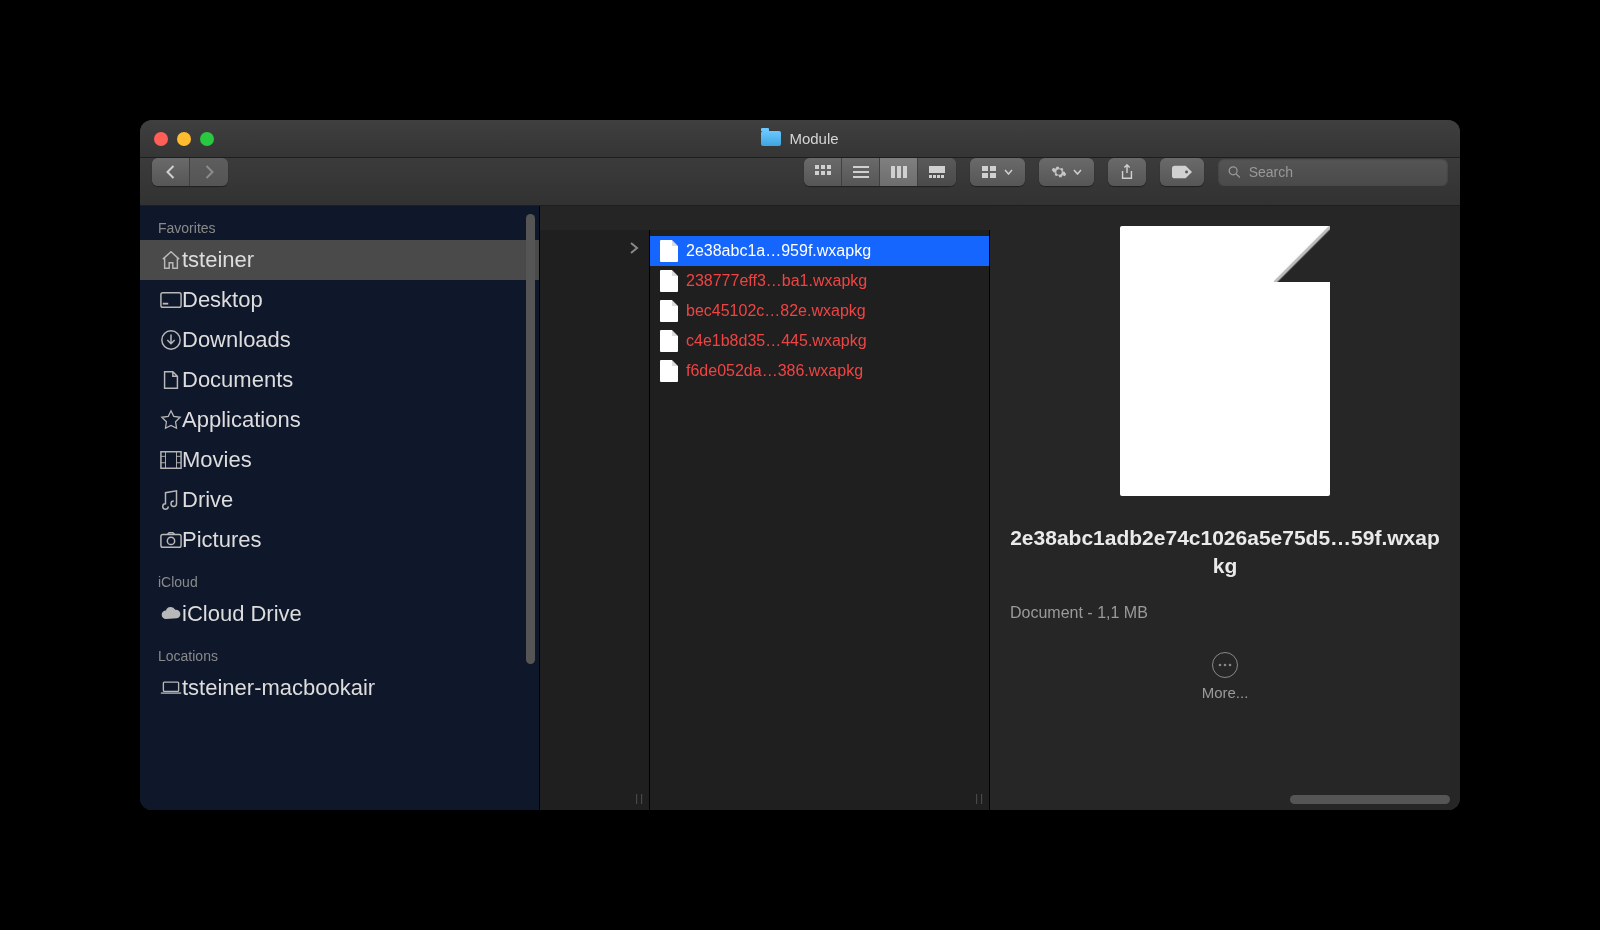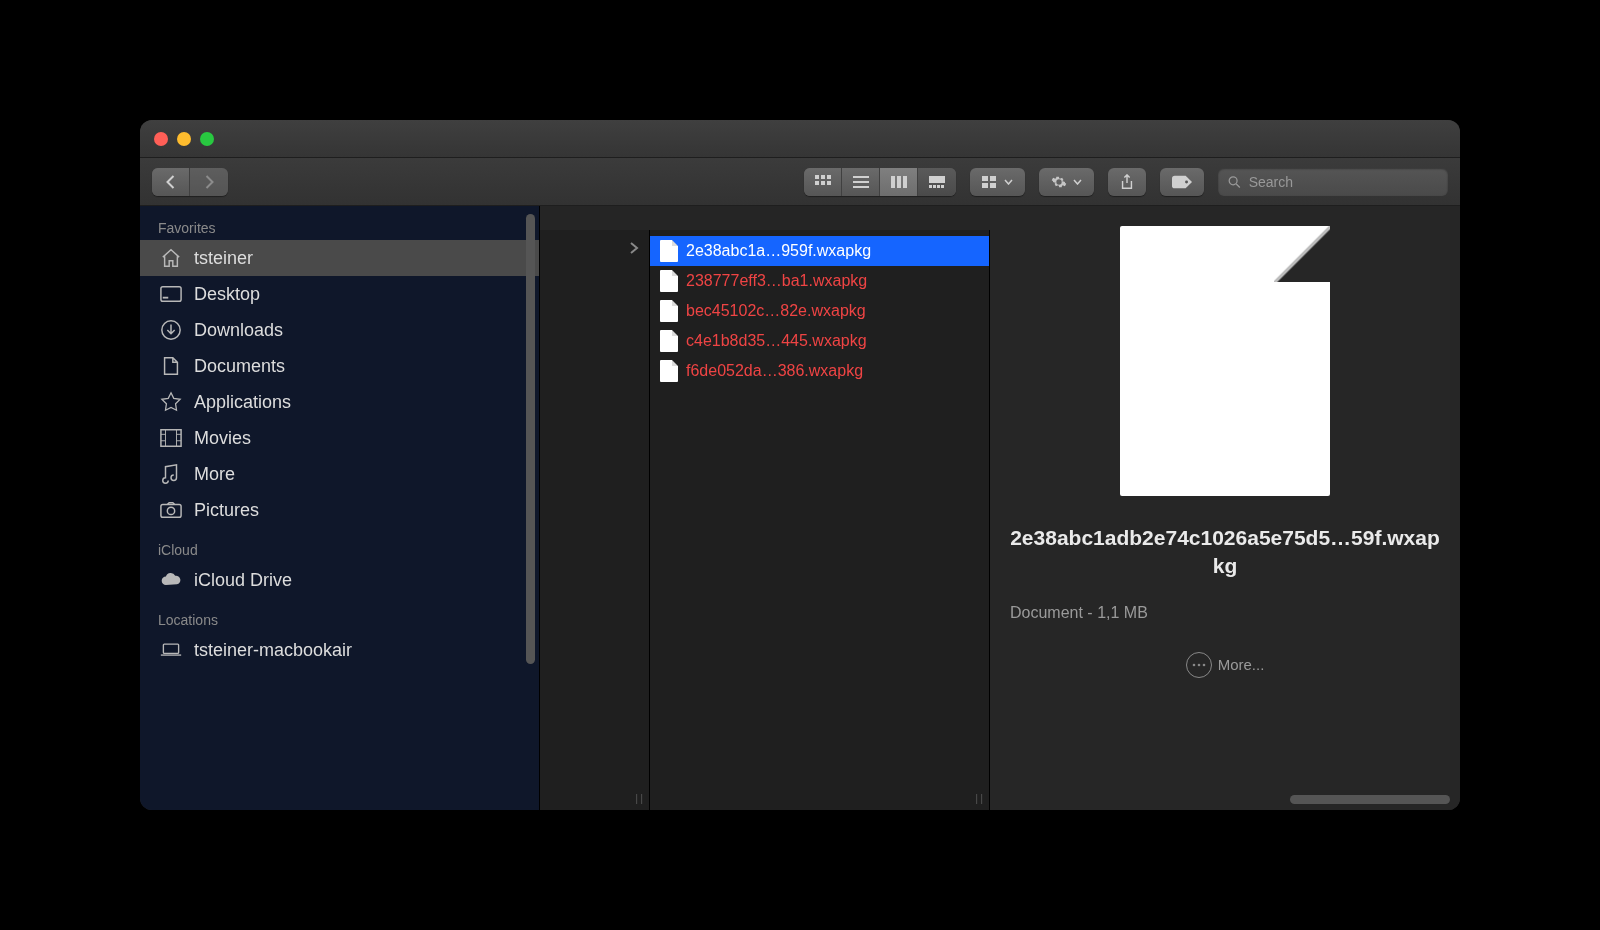--- a/index.html
+++ b/index.html
@@ -42,21 +42,21 @@
   }
   .folder-mini::before{
     content:""; position:absolute; top:-3px; left:0; width:8px; height:3px;
     background:#6cc8ff; border-radius:1px 1px 0 0;
   }
   
   .toolbar {
     height: 48px;
     background: linear-gradient(#3b3b3b,#323232);
     border-bottom: 1px solid #1e1e1e;
-    display:flex; align-items:center; padding:0 12px; gap:14px;
+    display:flex; align-items:flex-start; padding:0 12px; gap:14px;
   }
   .seg { display:flex; background:#555; border-radius:6px; overflow:hidden; box-shadow:0 1px 1px rgba(0,0,0,.4);}
   .segbtn {
     width:38px; height:28px; display:flex; align-items:center; justify-content:center;
     background: linear-gradient(#6a6a6a,#565656);
     border-right:1px solid #404040;
   }
   .segbtn:last-child{border-right:none;}
   .segbtn.disabled{ opacity:.45; }
   .segbtn.active{ background: linear-gradient(#7f7f7f,#6e6e6e); }
@@ -88,22 +88,22 @@
   }
   .sb-track{
     position:absolute; right:4px; top:8px; width:9px; height:450px;
     background:#555; border-radius:5px;
   }
   .sb-head {
     color:#8a8a8a; font-size:14px; font-weight:500;
     padding:14px 18px 4px;
   }
   .sb-item{
-    display:flex; align-items:center; gap:12px;
-    padding:7px 20px; color:#ddd; font-size:18px;
+    display:flex; align-items:center; 
+    padding:7px 20px; color:#ddd; font-size:22px;
   }
   .sb-item.selected{ background:#4a4a4a; }
   .sb-icon{ width:22px; height:22px; color:#b8b8b8; flex-shrink:0; display:flex;align-items:center;justify-content:center;}
   
   .cols { flex:1; display:flex; background:#252525; }
   .col {
     border-right:1px solid #000; position:relative;
     display:flex; flex-direction:column;margin-top:24px;
   }
   .col1{ width:110px; background:#1f1f1f;}
@@ -144,41 +144,45 @@
     background: linear-gradient(135deg, #fff 0 48%, #bcbcbc 50% 52%, #262626 54% 100%);
   }
   .pv-name{
     color:#eaeaea; font-size:21px; font-weight:600; text-align:center;
     margin-top:28px; line-height:1.35; width:100%;
     word-break:break-all;
   }
   .pv-meta{
     color:#9a9a9a; font-size:16px; width:100%; text-align:left; margin-top:23px;
   }
-  .more-wrap{ margin-top:30px; display:flex; flex-direction:row; align-items:center; gap:6px;}
+  .more-wrap{ margin-top:30px; display:flex; flex-direction:column; align-items:center; gap:6px;}
   .more-circle{
     width:26px;height:26px;border:1.5px solid #888;border-radius:50%;
     display:flex;align-items:center;justify-content:center;color:#888;
   }
   .more-label{ color:#9a9a9a; font-size:15px;}
   .hscroll{
     position:absolute; bottom:6px; right:10px; width:160px; height:9px;
     background:#555; border-radius:5px;
   }
 </style>
 </head>
 <body>
 
 <div class="window">
 
   <div class="titlebar">
     <div class="traffic">
       <div class="tl r"></div>
       <div class="tl y"></div>
       <div class="tl g"></div>
+    </div>
+    <div class="title-center">
+      <div class="folder-mini"></div>
+      <span>Module</span>
     </div>
   </div>
 
   <div class="toolbar">
     <div class="seg">
       <div class="segbtn">
         <svg class="icon" width="11" height="14" viewBox="0 0 10 14">
             <path d="M8 1 2 7l6 6" fill="none" stroke="currentColor" stroke-width="2"></path>
           </svg>
       </div>
@@ -331,21 +335,21 @@
             </svg>
           </span>
         <span>Movies</span>
       </div>
       <div class="sb-item">
         <span class="sb-icon">
             <svg width="20" height="22" viewBox="0 0 20 24">
               <path d="M7 19a3 3 0 1 1-3-3V4l12-2v14a3 3 0 1 1-3-3" fill="none" stroke="currentColor" stroke-width="1.6"></path>
             </svg>
           </span>
-        <span>More</span>
+        <span>Drive</span>
       </div>
       <div class="sb-item">
         <span class="sb-icon">
             <svg width="22" height="18" viewBox="0 0 24 18">
               <rect x="1" y="3" width="22" height="14" rx="2" fill="none" stroke="currentColor" stroke-width="1.6"></rect>
               <path d="M8 3l2-2h4l2 2" fill="none" stroke="currentColor" stroke-width="1.6"></path>
               <circle cx="12" cy="10" r="4" fill="none" stroke="currentColor" stroke-width="1.6"></circle>
             </svg>
           </span>
         <span>Pictures</span>

